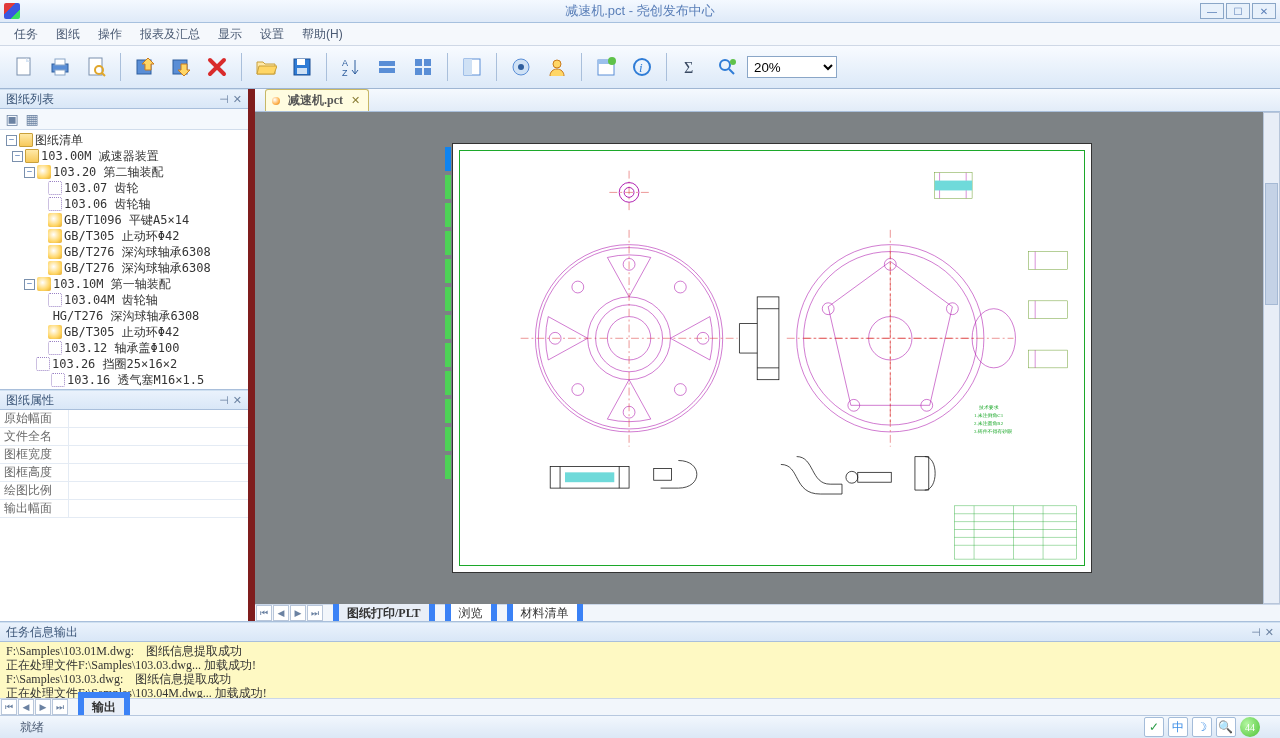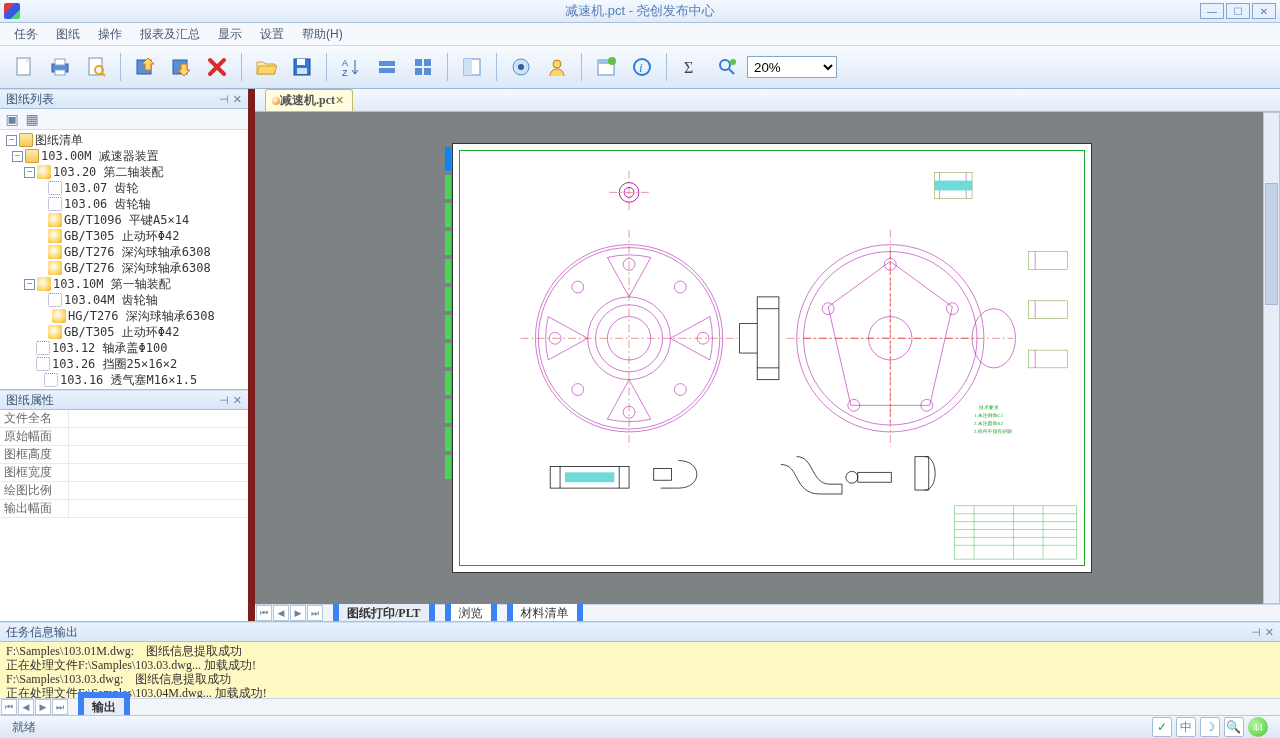--- a/index.html
+++ b/index.html
@@ -35,41 +35,41 @@
 .ic-folder{background:linear-gradient(#ffe9a8,#f7c95a);border:1px solid #c9a03a;border-radius:1px;box-sizing:border-box}
 .ic-asm{background:radial-gradient(circle at 40% 40%,#fff,#ffd666 60%,#e0a62a);border-radius:2px}
 .ic-part{background:#fff;border:1px dotted #9a81c4;border-radius:2px;box-sizing:border-box}
 .props-pane{flex:1;display:flex;flex-direction:column;min-height:0;border-top:1px solid #a9bfdb}
 .props-body{flex:1;overflow:auto;background:#fff}
 .prop-row{display:flex;height:17px;align-items:center;border-bottom:1px solid #e4ebf4;font-family:SimSun;font-size:12px}
 .prop-row .k{width:64px;padding-left:4px;color:#6b6b6b;border-right:1px solid #e4ebf4}
 .prop-row .v{flex:1;padding-left:4px}
 .center{flex:1;display:flex;flex-direction:column;min-width:0}
 .doc-tabs{height:22px;background:linear-gradient(#f5f9fe,#e2ecf8);display:flex;align-items:flex-end;padding-left:10px;border-bottom:1px solid #a9bfdb}
-.doc-tab{background:#fffce0;border:1px solid #c7b766;border-bottom:none;padding:2px 8px 2px 6px;font-family:SimSun;font-size:12px;color:#555;display:flex;align-items:center;gap:0;border-radius:3px 3px 0 0}
+.doc-tab{background:#fffce0;border:1px solid #c7b766;border-bottom:none;padding:2px 8px 2px 6px;font-family:SimSun;font-size:12px;color:#555;display:flex;align-items:center;gap:8px;border-radius:3px 3px 0 0}
 .doc-tab .x{color:#8a7d36;cursor:pointer;font-size:11px}
 .doc-tab .dot{width:8px;height:8px;border-radius:50%;background:radial-gradient(circle at 35% 35%,#fff,#ffb04a 60%,#c97b1e)}
 .canvas-wrap{flex:1;background:#7d8285;display:flex;align-items:center;justify-content:center;overflow:hidden;position:relative}
 .center-sbar{position:absolute;background:#e8eef7;border:1px solid #b8c6da}
 .center-sbar.v{right:0;top:0;bottom:0;width:15px}
 .center-sbar.v .vthumb{position:absolute;left:1px;right:1px;top:70px;height:120px;background:#c4d2e6;border:1px solid #a5b9d4}
 .paper-outer{display:flex;align-items:stretch}
 .stripbar{width:8px;display:flex;flex-direction:column;gap:4px;padding:4px 0;align-items:center}
 .stripbar span{width:6px;height:24px;background:#4dd256}
 .stripbar span.sel{background:#0f84f0}
 .paper{width:640px;height:430px;background:#fff;border:1px solid #333;box-sizing:border-box;position:relative}
 .paper-inner{position:absolute;inset:6px;border:1px solid #1ca82a}
 .vp-nav{height:16px;background:#f2f6fb;border-top:1px solid #cbd7e8;display:flex;align-items:center;gap:0;font-family:SimSun;font-size:12px}
 .navbtn{width:14px;height:14px;border:1px solid #b8c6da;background:#fff;display:inline-flex;align-items:center;justify-content:center;font-size:9px;color:#6b82a2;margin-left:1px;cursor:pointer}
 .vp-tab{padding:1px 8px;border:6px solid #3b82f6;background:#fff;margin-left:10px;cursor:pointer}
 .vp-tab.active{background:#e8eef7;font-weight:bold}
 .output{border-top:1px solid #a9bfdb}
 .out-body{height:52px;overflow:auto;background:#fef9c3;font-family:SimSun;font-size:12px;padding:2px 6px;line-height:14px;white-space:pre}
 .out-nav{height:16px;background:#f2f6fb;border-top:1px solid #cbd7e8;display:flex;align-items:center;font-family:SimSun;font-size:12px}
-.status{height:22px;background:linear-gradient(#f2f7fd,#dce8f6);border-top:1px solid #b7c8df;display:flex;align-items:center;padding:0 12px;color:#4a5a73;font-family:SimSun}
+.status{height:22px;background:linear-gradient(#f2f7fd,#dce8f6);border-top:1px solid #b7c8df;display:flex;align-items:center;padding:0 20px;color:#4a5a73;font-family:SimSun}
 .status .tray{margin-left:auto;display:flex;align-items:center;gap:4px}
 .status .tray .sq{width:18px;height:18px;border:1px solid #a4bcd9;background:#fff;display:inline-flex;align-items:center;justify-content:center;color:#3f8fe6;font-size:12px;border-radius:2px}
 .status .badge{width:20px;height:20px;border-radius:50%;background:radial-gradient(circle at 35% 35%,#b4f7a2,#4cc233);color:#fff;font-size:10px;display:inline-flex;align-items:center;justify-content:center}
 </style>
 </head>
 <body>
 
 <div class="app">
 
 <div class="titlebar">
@@ -307,82 +307,82 @@
               <span>103.10M 第一轴装配</span>
             </div>
             <div class="node" style="padding-left: 0px;">
               <span class="sp"></span>
               <span class="sp"></span>
               <span class="sp"></span>
               <span class="sp"></span>
               <span class="tic ic-part"></span>
               <span>103.04M 齿轮轴</span>
             </div>
-            <div class="node" style="padding-left: 4px;">
+            <div class="node" style="padding-left: 4px; flex-direction: column;">
               <span class="sp"></span>
               <span class="sp"></span>
               <span class="sp"></span>
               <span class="sp"></span>
               <span class="tic ic-asm"></span>
               <span>HG/T276 深沟球轴承6308</span>
             </div>
             <div class="node" style="padding-left: 0px;">
               <span class="sp"></span>
               <span class="sp"></span>
               <span class="sp"></span>
               <span class="sp"></span>
               <span class="tic ic-asm"></span>
               <span>GB/T305 止动环Φ42</span>
             </div>
-            <div class="node" style="padding-left: 0px;">
+            <div class="node" style="padding-left: 0px; margin-left: 12px;">
               <span class="sp"></span>
               <span class="sp"></span>
               <span class="sp"></span>
               <span class="tic ic-part"></span>
               <span>103.12 轴承盖Φ100</span>
             </div>
             <div class="node" style="padding-left: 0px;">
               <span class="sp"></span>
               <span class="sp"></span>
               <span class="sp"></span>
               <span class="tic ic-part"></span>
               <span>103.26 挡圈25×16×2</span>
             </div>
-            <div class="node" style="padding-left: 8px;">
+            <div class="node" style="padding-left: 15px;">
               <span class="sp"></span>
               <span class="sp"></span>
               <span class="sp"></span>
               <span class="tic ic-part"></span>
               <span>103.16 透气塞M16×1.5</span>
             </div>
           </div>
   </div>
   <div class="props-pane">
     <div class="pane-hdr">
       <span>图纸属性</span>
       <div class="pane-ctrls">
               <span>⊣</span>
               <span>✕</span>
             </div>
     </div>
     <div class="props-body" id="props-body">
             <div class="prop-row">
+              <div class="k">原始幅面</div>
+              <div class="v"></div>
+            </div>
+            <div class="prop-row">
               <div class="k">文件全名</div>
               <div class="v"></div>
             </div>
             <div class="prop-row">
-              <div class="k">原始幅面</div>
+              <div class="k">图框宽度</div>
               <div class="v"></div>
             </div>
             <div class="prop-row">
               <div class="k">图框高度</div>
-              <div class="v"></div>
-            </div>
-            <div class="prop-row">
-              <div class="k">图框宽度</div>
               <div class="v"></div>
             </div>
             <div class="prop-row">
               <div class="k">绘图比例</div>
               <div class="v"></div>
             </div>
             <div class="prop-row">
               <div class="k">输出幅面</div>
               <div class="v"></div>
             </div>

